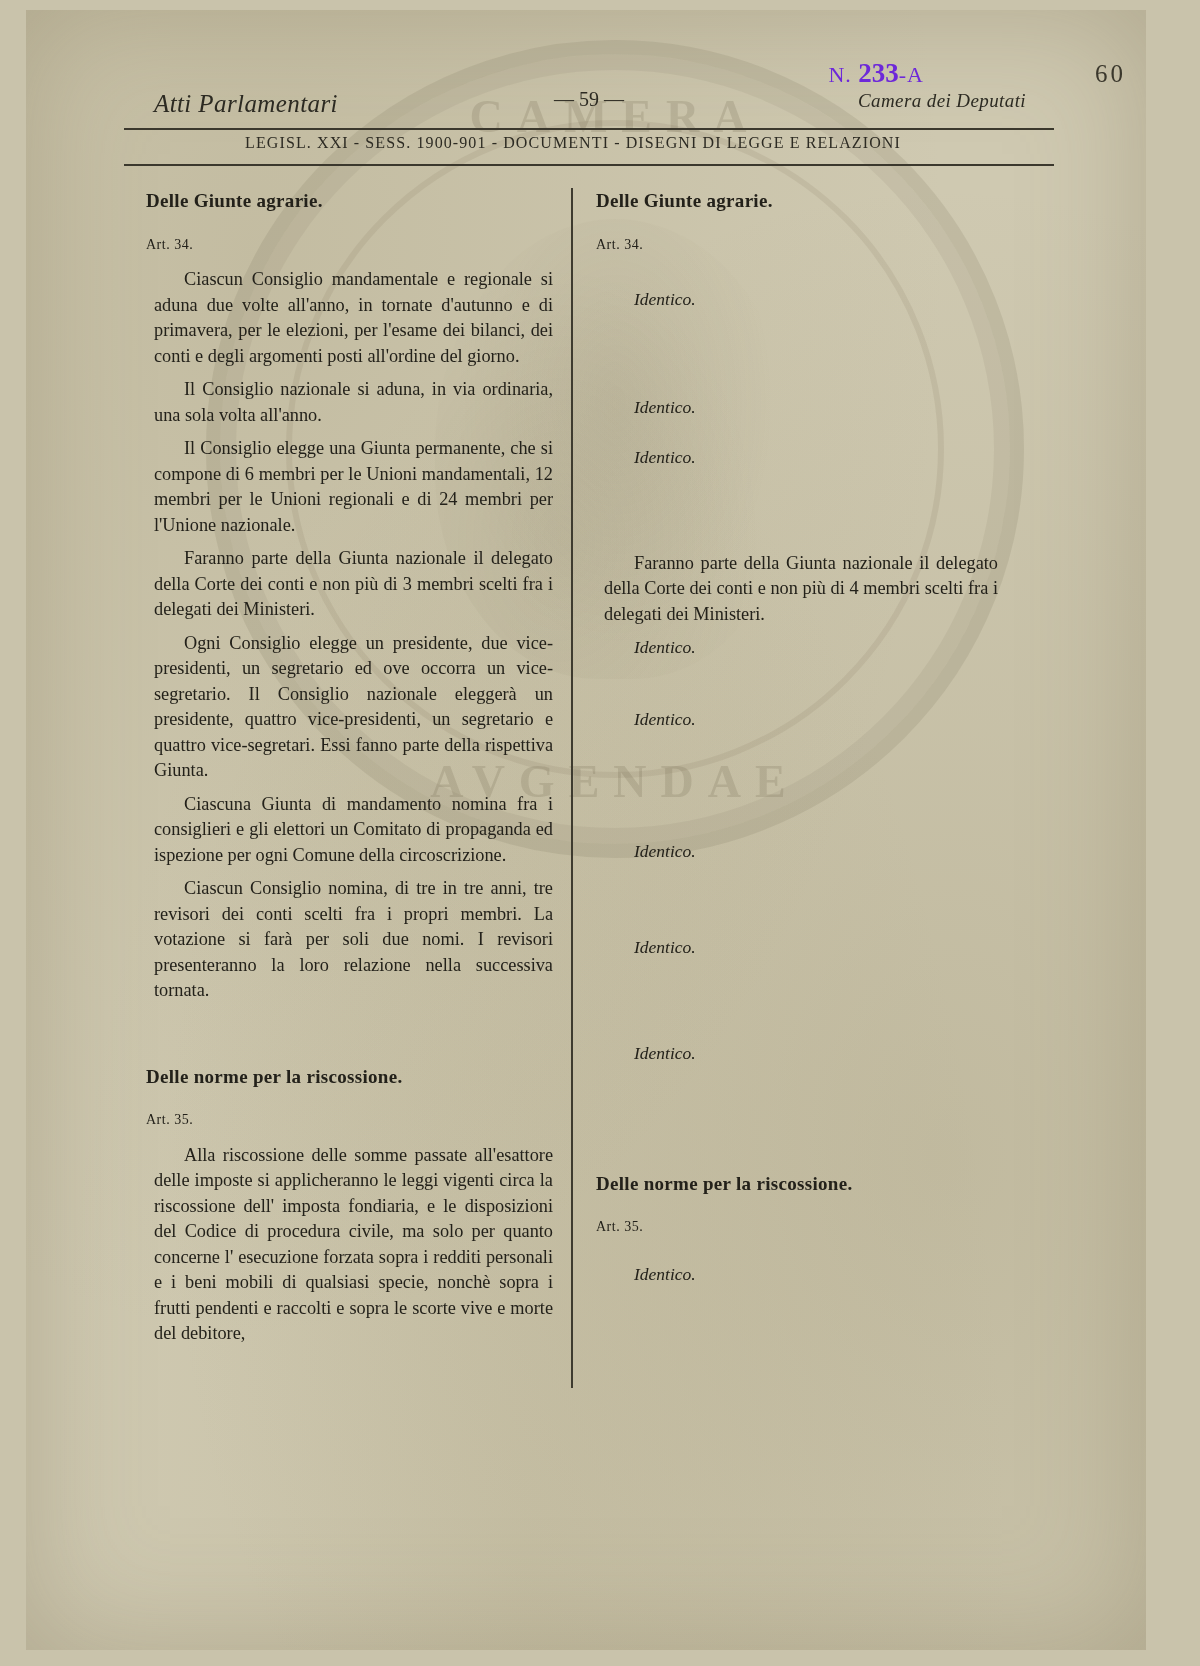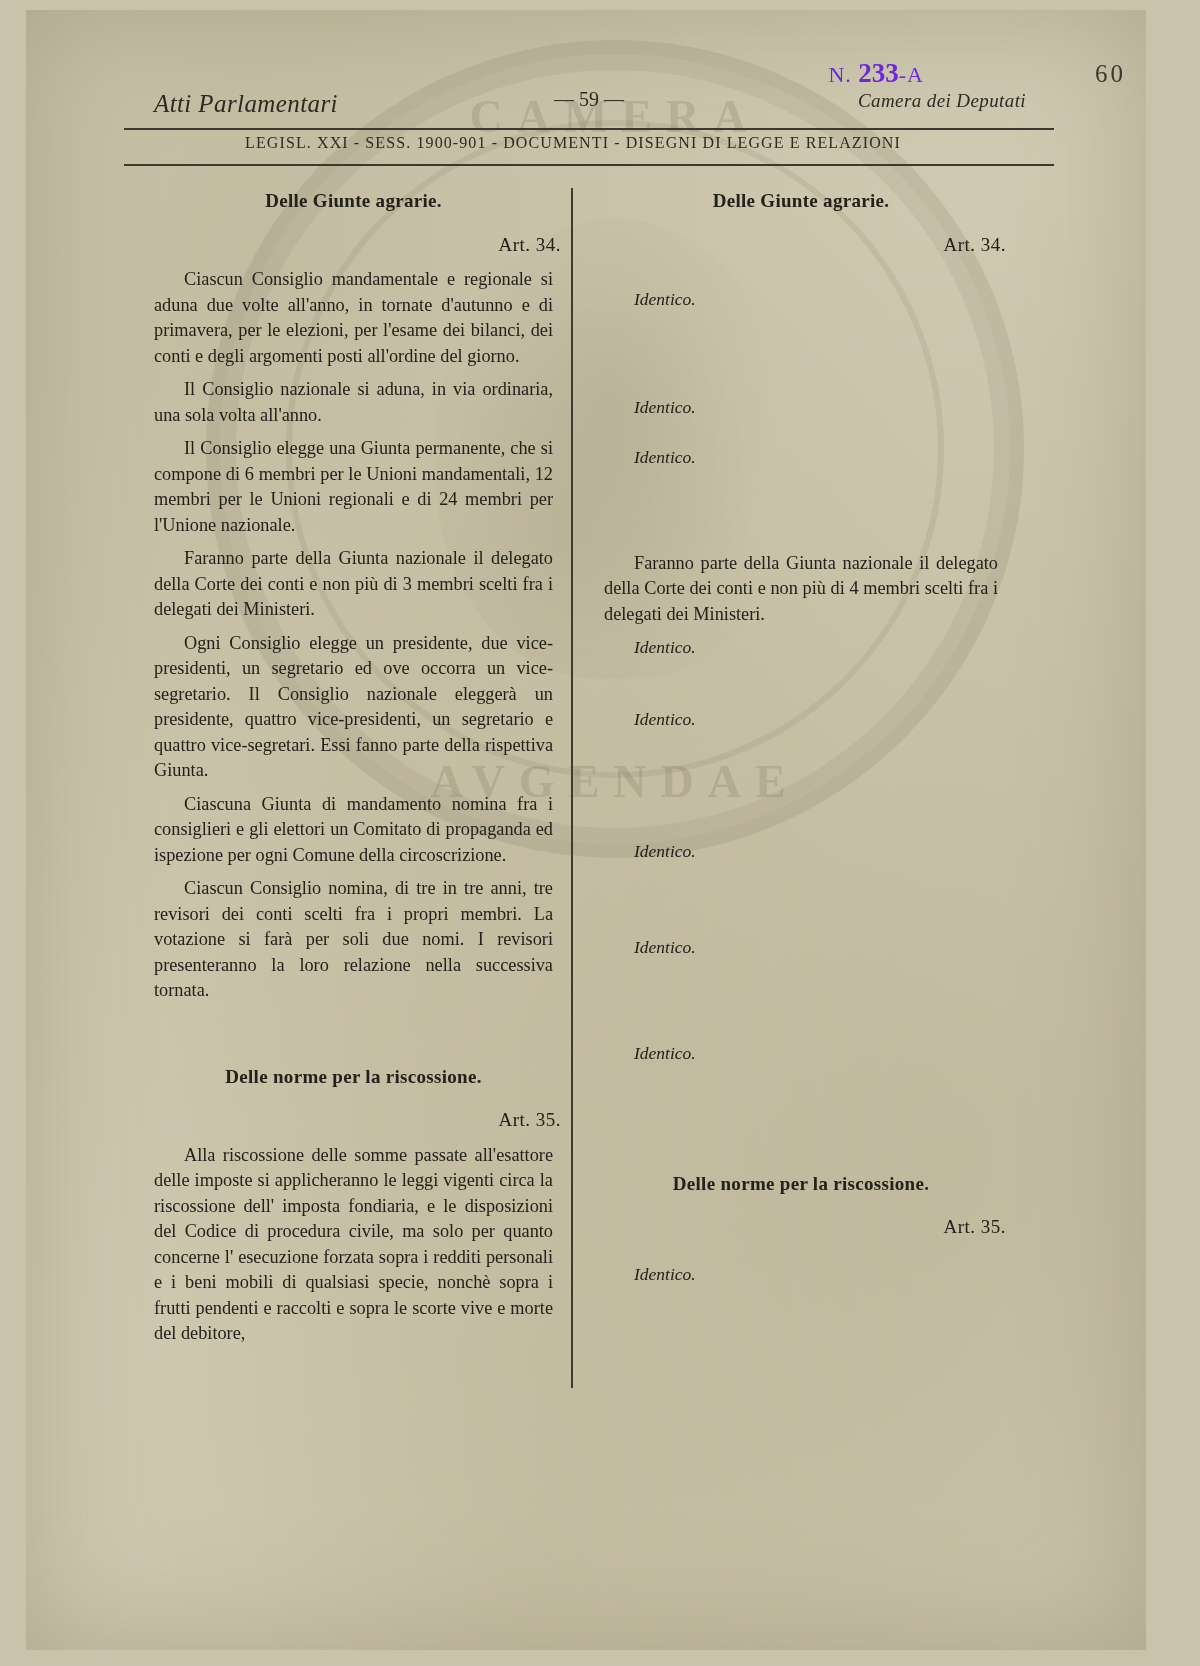--- a/index.html
+++ b/index.html
@@ -175,29 +175,29 @@
   .divider {
     position: absolute;
     left: 545px;
     top: 178px;
     width: 2px;
     height: 1200px;
     background: #3e3b2f;
   }
 
   .sect-title {
-    text-align: center;
+    text-align: left;
     font-weight: bold;
     font-size: 19px;
     letter-spacing: 0.3px;
     margin: 0 0 18px 0;
   }
   .art-title {
-    text-align: right;
-    font-size: 19px;
+    text-align: left;
+    font-size: 14px;
     margin: 0 0 10px 0;
     letter-spacing: 0.5px;
   }
   p.para {
     margin: 8px;
     text-indent: 30px;
   }
   p.ident {
     margin: 12px;
     font-style: italic;

